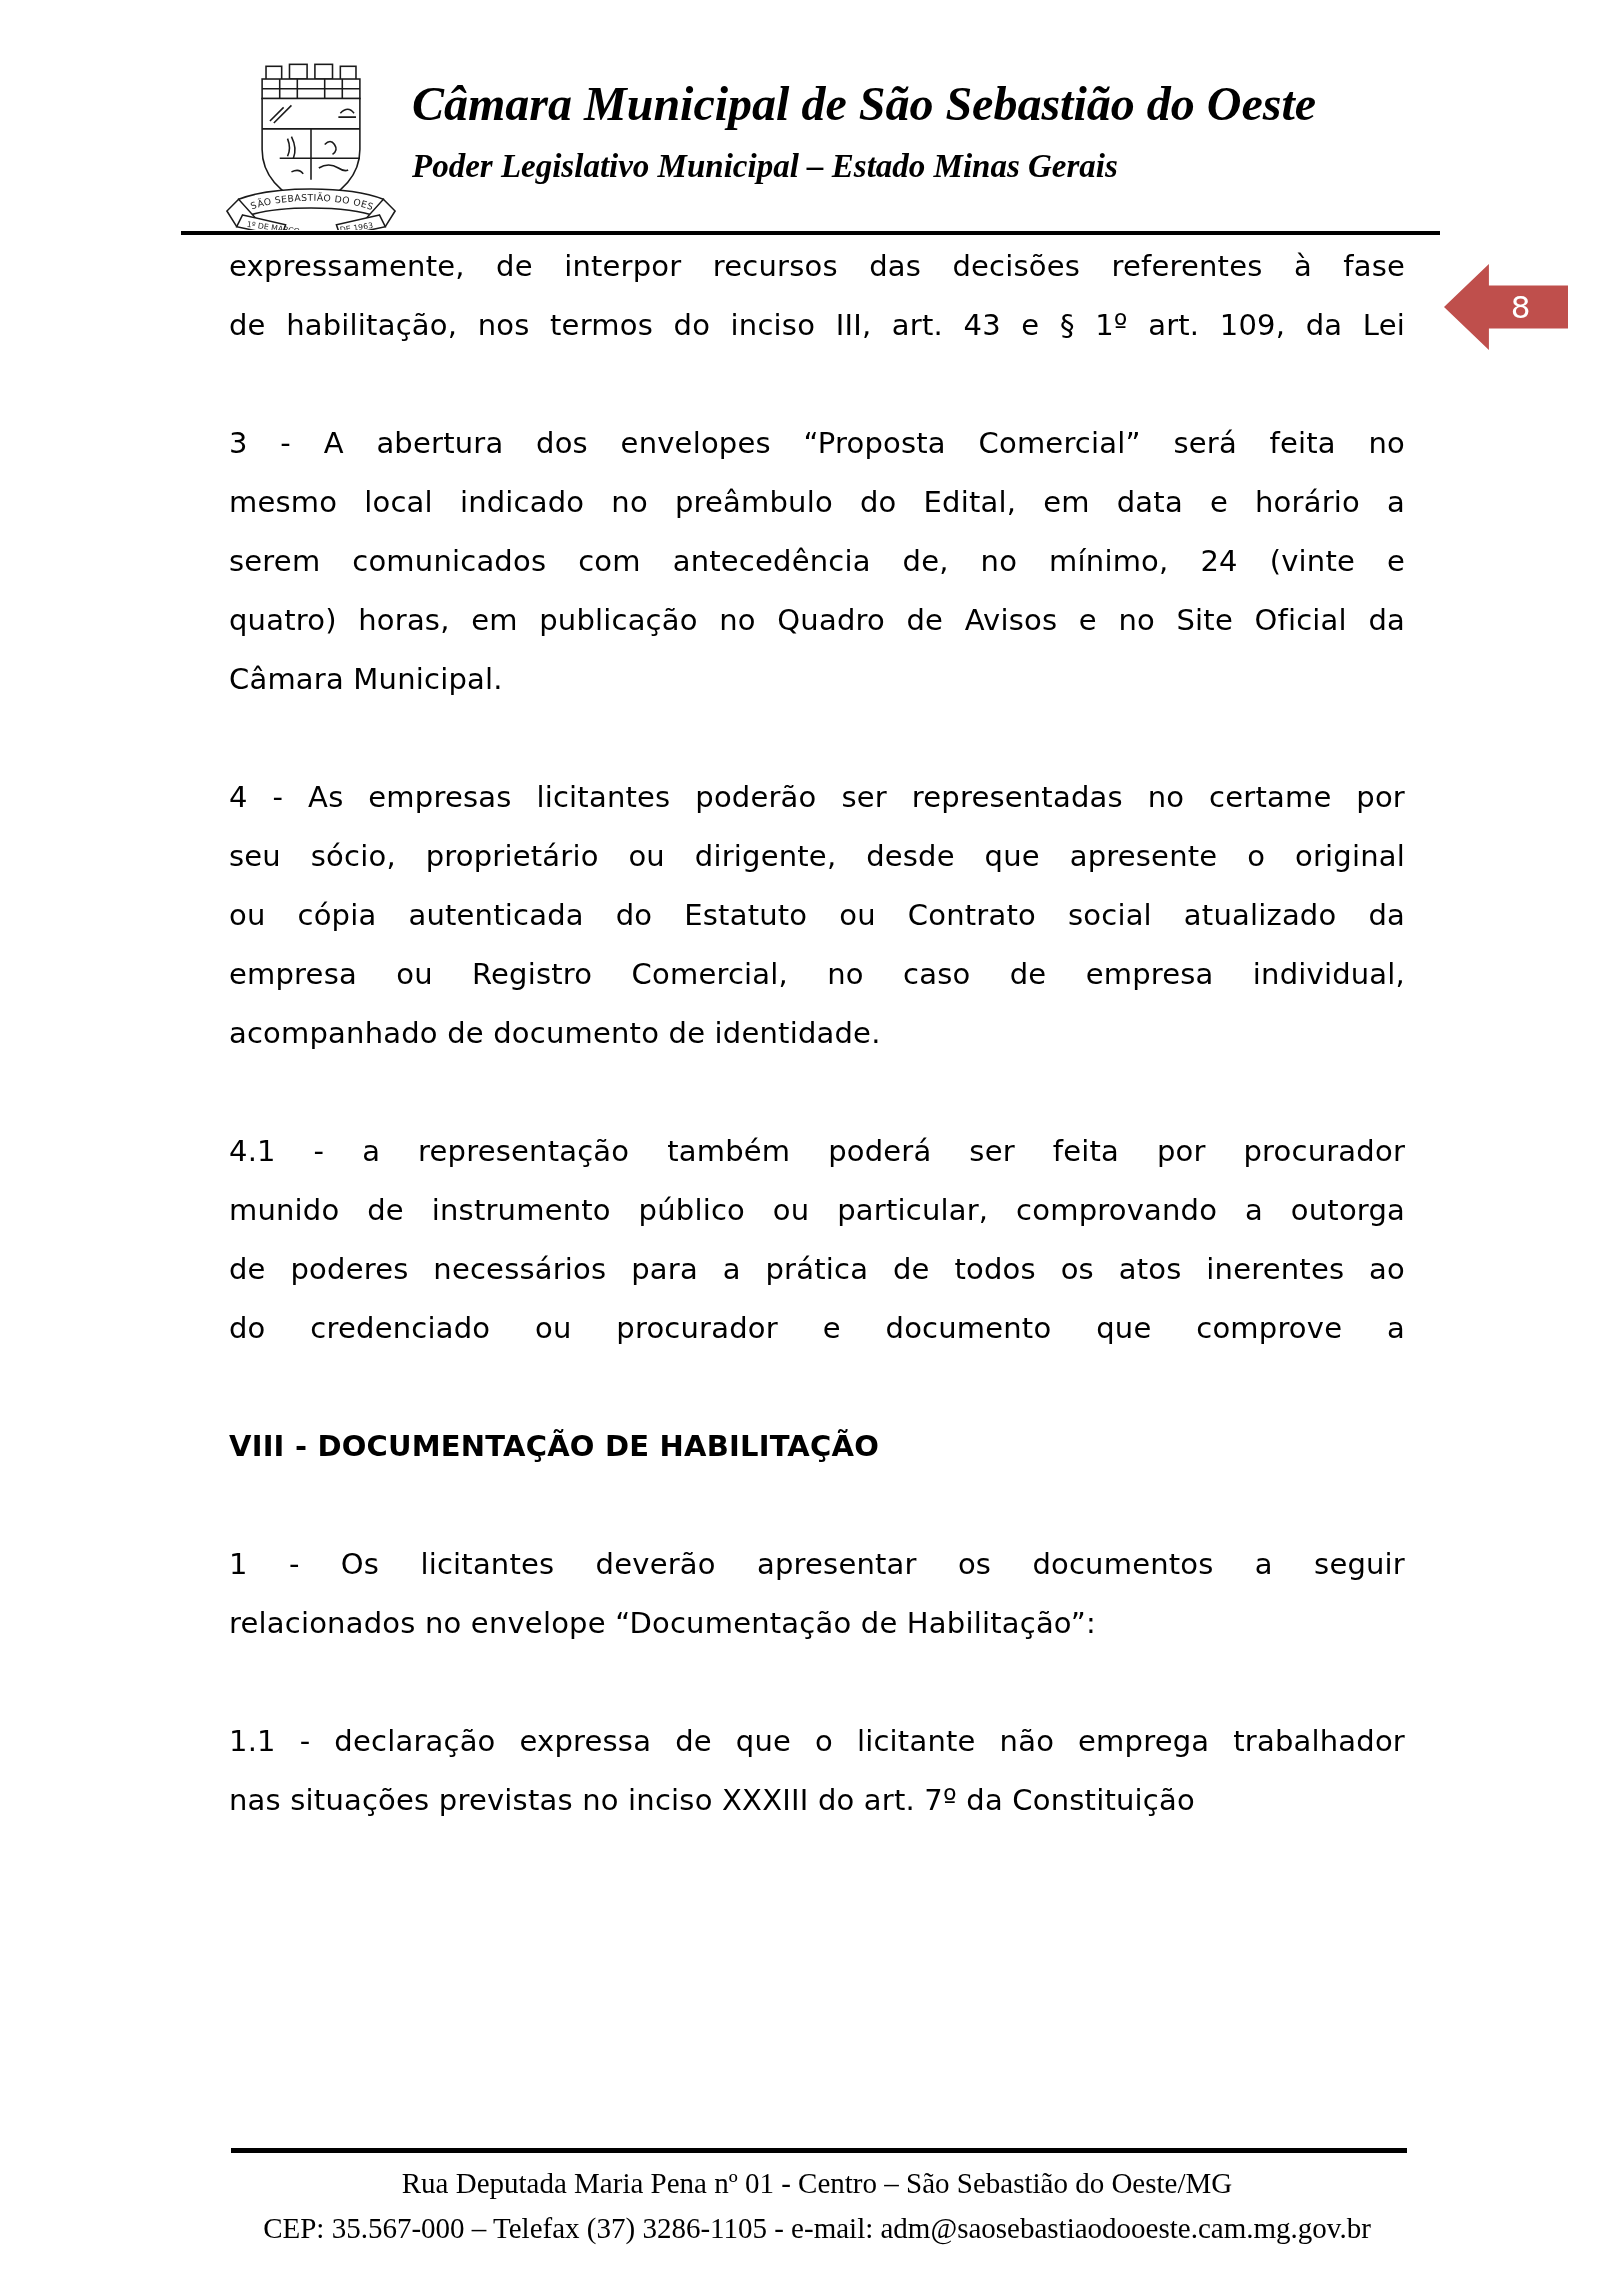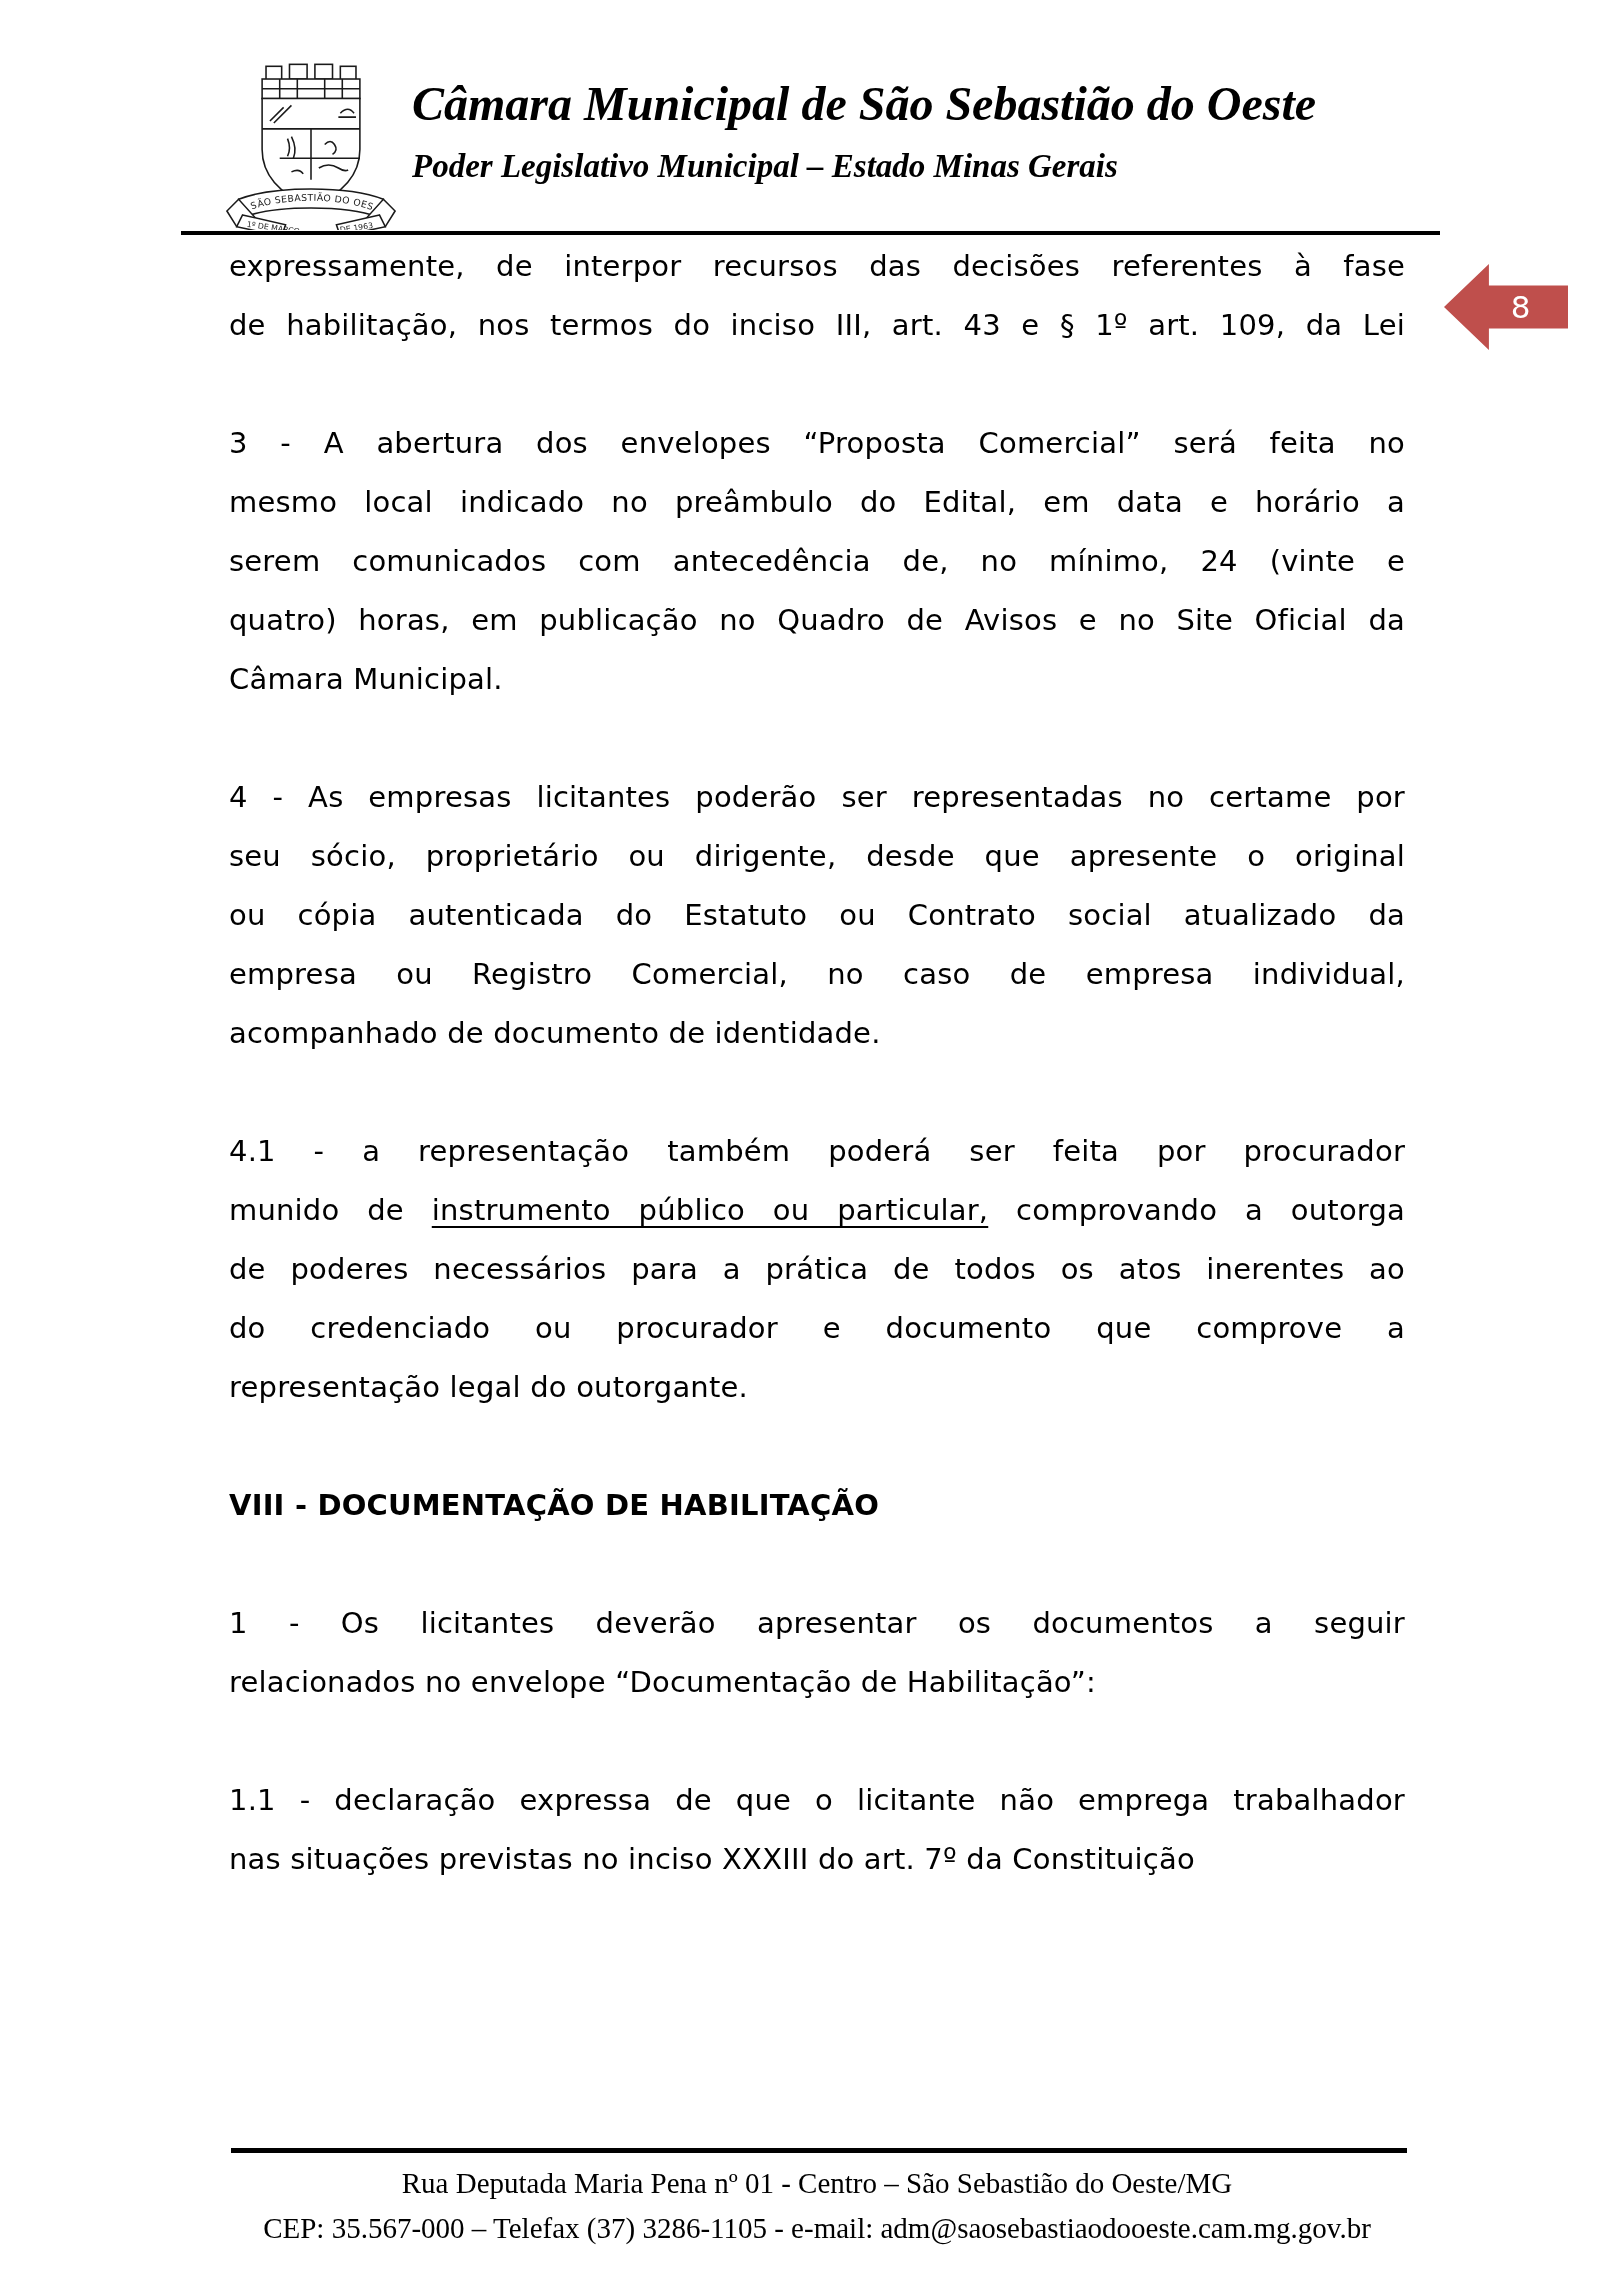--- a/index.html
+++ b/index.html
@@ -35,21 +35,21 @@
   }
   
   .content{position:absolute;left:229px;top:237px;width:1176px;}
   .para{margin:0 0 59px 0;}
   .para.heading{font-weight:bold;font-size:30px;}
   .line{
     font-size:29px;line-height:59px;height:59px;overflow:hidden;
     text-align:left;letter-spacing:0.2px;
   }
   .line.just{text-align:justify;text-align-last:justify;}
-  .u{text-decoration:underline;text-decoration-thickness:2px;text-underline-offset:5.9px;}
+  .u{text-decoration-thickness:2px;text-underline-offset:5.9px;}
   
   .footer-rule{position:absolute;left:231px;top:2148px;width:1176px;height:4.9px;background:#000;}
   .footer-line{
     position:absolute;left:229px;width:1176px;text-align:center;
     font-family:"Liberation Serif",serif;
     font-size:29px;line-height:43px;white-space:nowrap;
   }
   .footer-line.l1{top:2162px;}
   .footer-line.l2{top:2207px;}
   
@@ -128,21 +128,20 @@
         <div class="line just"><span>seu sócio, proprietário ou dirigente, desde que apresente o original</span></div>
         <div class="line just"><span>ou cópia autenticada do Estatuto ou Contrato social atualizado da</span></div>
         <div class="line just"><span>empresa ou Registro Comercial, no caso de empresa individual,</span></div>
         <div class="line"><span>acompanhado de documento de identidade.</span></div>
       </div>
       <div class="para">
         <div class="line just"><span>4.1 - a representação também poderá ser feita por procurador</span></div>
         <div class="line just"><span>munido de </span><span class="u">instrumento público ou particular,</span><span> comprovando a outorga</span></div>
         <div class="line just"><span>de poderes necessários para a prática de todos os atos inerentes ao</span></div>
         <div class="line just"><span>do credenciado ou procurador e documento que comprove a</span></div>
-        <div class="line"><span>representação legal do outorgante.</span></div>
       </div>
       <div class="para heading">
         <div class="line"><span>VIII - DOCUMENTAÇÃO DE HABILITAÇÃO</span></div>
       </div>
       <div class="para">
         <div class="line just"><span>1 - Os licitantes deverão apresentar os documentos a seguir</span></div>
         <div class="line"><span>relacionados no envelope “Documentação de Habilitação”:</span></div>
       </div>
       <div class="para">
         <div class="line just"><span>1.1 - declaração expressa de que o licitante não emprega trabalhador</span></div>

